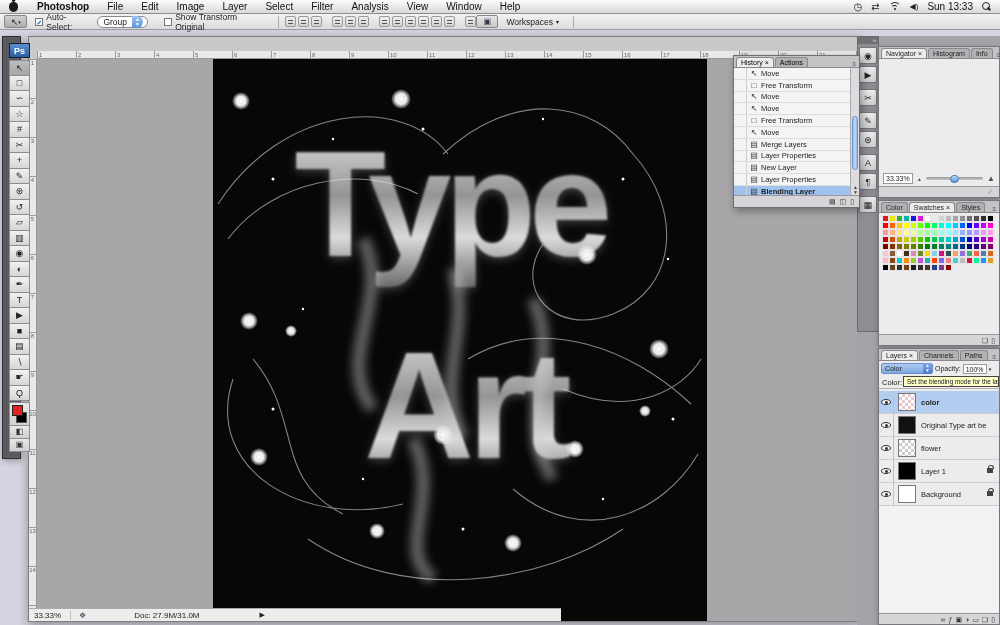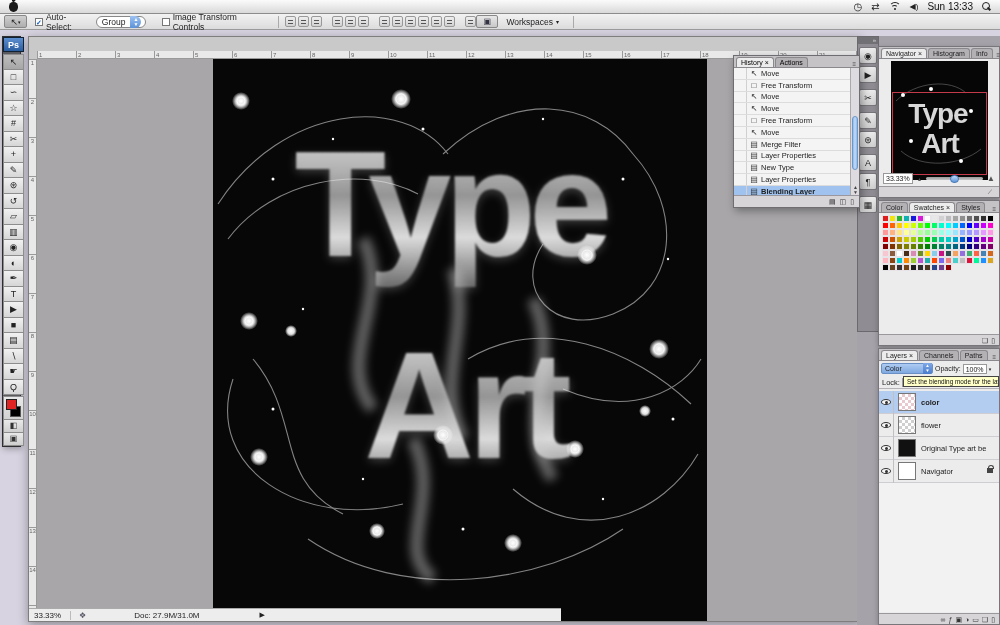--- a/index.html
+++ b/index.html
@@ -73,21 +73,21 @@
   #artwork { position:absolute; left:176px; top:0; }
   #statusbar { position:absolute; left:0; bottom:0; width:532px; height:13px; background:#ededed;
     border-top:1px solid #aaa; display:flex; align-items:center; font-size:8px; color:#222; z-index:5; }
   #statusbar .zfield { width:42px; padding-left:5px; border-right:1px solid #bbb; }
   #statusbar .vq { margin:0 8px; color:#556; font-size:8px; }
   #statusbar .doc { margin-left:40px; }
   #statusbar .flyarr { margin-left:60px; font-size:7px; }
 
   
   #toolbar { position:absolute; left:2px; top:36px; width:19px; background:#5b5a5e; border:1px solid #2e2e30;
-    z-index:30; padding:0; box-shadow:1px 2px 6px rgba(0,0,0,.3); }
+    z-index:30; padding:6px; box-shadow:1px 2px 6px rgba(0,0,0,.3); }
   .pslogo { width:21px; height:15px; background:linear-gradient(#5d8fd0,#2a5ca0); color:#fff; font-weight:bold;
     font-size:9px; text-align:center; line-height:15px; margin-bottom:2px; border:1px solid #123; }
   .tool { width:21px; height:15.5px; background:linear-gradient(#f1f1f1,#d6d6d6); border:1px solid #8d8d8d;
     border-top:none; font-size:9px; color:#222; text-align:center; line-height:15px; }
   .tool:first-child { border-top:1px solid #8d8d8d; }
   .tool.sel { background:linear-gradient(#bdbdbd,#a7a7a7); }
   #fgbg { position:relative; width:21px; height:24px; background:linear-gradient(#e9e9e9,#d2d2d2);
     border:1px solid #8d8d8d; margin-top:1px; }
   .fg { position:absolute; left:2px; top:2px; width:11px; height:11px; background:#e02424; border:1px solid #222; z-index:2; }
   .bg { position:absolute; right:2px; bottom:2px; width:11px; height:11px; background:#000; border:1px solid #555; }
@@ -182,20 +182,33 @@
 
   
   #tooltip { position:absolute; left:903px; top:376px; background:#ffffc8; border:1px solid #444;
     font-size:6.4px; padding:1px 3px; z-index:60; color:#111; white-space:nowrap; max-width:96px; overflow:hidden; }
 </style>
 </head>
 <body>
 
 <div id="menubar">
   <span class="apple"></span>
+  <div id="menu-items">
+      <div class="mi b">Photoshop</div>
+      <div class="mi">File</div>
+      <div class="mi">Edit</div>
+      <div class="mi">Image</div>
+      <div class="mi">Layer</div>
+      <div class="mi">Select</div>
+      <div class="mi">Filter</div>
+      <div class="mi">Analysis</div>
+      <div class="mi">View</div>
+      <div class="mi">Window</div>
+      <div class="mi">Help</div>
+    </div>
   <div id="menu-right">
     <span class="mglyph">◷</span>
     <span class="mglyph">⇄</span>
     <span class="wifi">
         <i class="w1"></i>
         <i class="w2"></i>
         <i class="w3"></i>
       </span>
     <span class="vol mglyph">◀)</span>
     <span>Sun 13:33</span>
@@ -211,21 +224,21 @@
   <span class="chk">
     <span class="box">✓</span>
     <span>Auto-Select:</span>
   </span>
   <span class="dd" style="width:52px">
     <span>Group</span>
     <span class="stepper">▲<br>▼</span>
   </span>
   <span class="chk">
     <span class="box"></span>
-    <span>Image Transform Controls</span>
+    <span>Show Transform Original</span>
   </span>
   <span class="vsep"></span>
   <div id="alignbtns">
       <div class="abtn">
         <i></i>
       </div>
       <div class="abtn">
         <i></i>
       </div>
       <div class="abtn">
@@ -462,41 +475,20 @@
       </div>
   </div>
 
   <div class="panel" id="navigator">
     <div class="tabbar">
         <div class="tab on">Navigator ×</div>
         <div class="tab">Histogram</div>
         <div class="tab">Info</div>
         <div class="pflyout">≡</div>
       </div>
-    <div id="navthumb">
-      <svg width="97" height="119" viewBox="0 0 97 119">
-        <rect width="97" height="119" fill="#060607"></rect>
-        <g font-family="Liberation Sans, sans-serif" font-weight="bold" text-anchor="middle" fill="#d8d8d8">
-          <text x="47" y="62" font-size="28" letter-spacing="-1">Type</text>
-          <text x="49" y="92" font-size="28" letter-spacing="-1">Art</text>
-        </g>
-        <g stroke="#bbbbbb" fill="none" opacity="0.6" stroke-width="0.6">
-          <path d="M5,40 C25,20 60,18 75,32"></path>
-            <path d="M10,90 C30,108 70,105 90,88"></path>
-        </g>
-        <g fill="#ffffff">
-            <circle cx="12" cy="34" r="2"></circle>
-            <circle cx="40" cy="28" r="2"></circle>
-            <circle cx="80" cy="50" r="2"></circle>
-            <circle cx="20" cy="80" r="2"></circle>
-            <circle cx="70" cy="100" r="2"></circle>
-          </g>
-      </svg>
-      <div id="navview"></div>
-    </div>
     <div id="navctl">
       <span class="zval">33.33%</span>
       <span class="mtn" style="font-size:5px">▲</span>
       <span class="slider">
           <span class="sthumb"></span>
         </span>
       <span class="mtn" style="font-size:8px">▲</span>
     </div>
     <div class="pbottom">
         <span class="pflyout">⟋</span>
@@ -650,54 +642,62 @@
     <div id="blendrow">
       <span id="blendsel">
         <span>Color</span>
         <span class="stp">▲<br>▼</span>
       </span>
       <span class="opl">Opacity:</span>
       <span class="opv">100%</span>
       <span style="font-size:5px">▾</span>
     </div>
     <div id="lockrow">
-      <span>Lock:</span>
+      <span>Color:</span>
       <span class="lockbtn">▨</span>
       <span class="lockbtn">✎</span>
       <span class="lockbtn">✛</span>
       <span class="lockbtn">●</span>
     </div>
     <div id="layerlist">
         <div class="lrow sel">
           <div class="eyecell">
             <div class="eye"></div>
           </div>
           <div class="thumb checkerpink"></div>
           <div class="lname">color</div>
         </div>
         <div class="lrow">
           <div class="eyecell">
             <div class="eye"></div>
           </div>
+          <div class="thumb art"></div>
+          <div class="lname">Original Type art be</div>
+        </div>
+        <div class="lrow">
+          <div class="eyecell">
+            <div class="eye"></div>
+          </div>
           <div class="thumb checker"></div>
           <div class="lname">flower</div>
         </div>
         <div class="lrow">
           <div class="eyecell">
             <div class="eye"></div>
           </div>
-          <div class="thumb art"></div>
-          <div class="lname">Original Type art be</div>
+          <div class="thumb black"></div>
+          <div class="lname">Layer 1</div>
+          <div class="lockico"></div>
         </div>
         <div class="lrow">
           <div class="eyecell">
             <div class="eye"></div>
           </div>
           <div class="thumb white"></div>
-          <div class="lname">Navigator</div>
+          <div class="lname">Background</div>
           <div class="lockico"></div>
         </div>
       </div>
     <div class="pbottom" id="lybottom">
         <div class="pbtn">∞</div>
         <div class="pbtn">ƒ</div>
         <div class="pbtn">▣</div>
         <div class="pbtn">◑</div>
         <div class="pbtn">▭</div>
         <div class="pbtn">❏</div>
@@ -739,31 +739,31 @@
         <div class="hlbl">Free Transform</div>
       </div>
       <div class="hrow">
         <div class="src"></div>
         <div class="hico">↖</div>
         <div class="hlbl">Move</div>
       </div>
       <div class="hrow">
         <div class="src"></div>
         <div class="hico">▤</div>
-        <div class="hlbl">Merge Filter</div>
+        <div class="hlbl">Merge Layers</div>
       </div>
       <div class="hrow">
         <div class="src"></div>
         <div class="hico">▤</div>
         <div class="hlbl">Layer Properties</div>
       </div>
       <div class="hrow">
         <div class="src"></div>
         <div class="hico">▤</div>
-        <div class="hlbl">New Type</div>
+        <div class="hlbl">New Layer</div>
       </div>
       <div class="hrow">
         <div class="src"></div>
         <div class="hico">▤</div>
         <div class="hlbl">Layer Properties</div>
       </div>
       <div class="hrow sel">
         <div class="src"></div>
         <div class="hico">▤</div>
         <div class="hlbl">Blending Layer</div>

